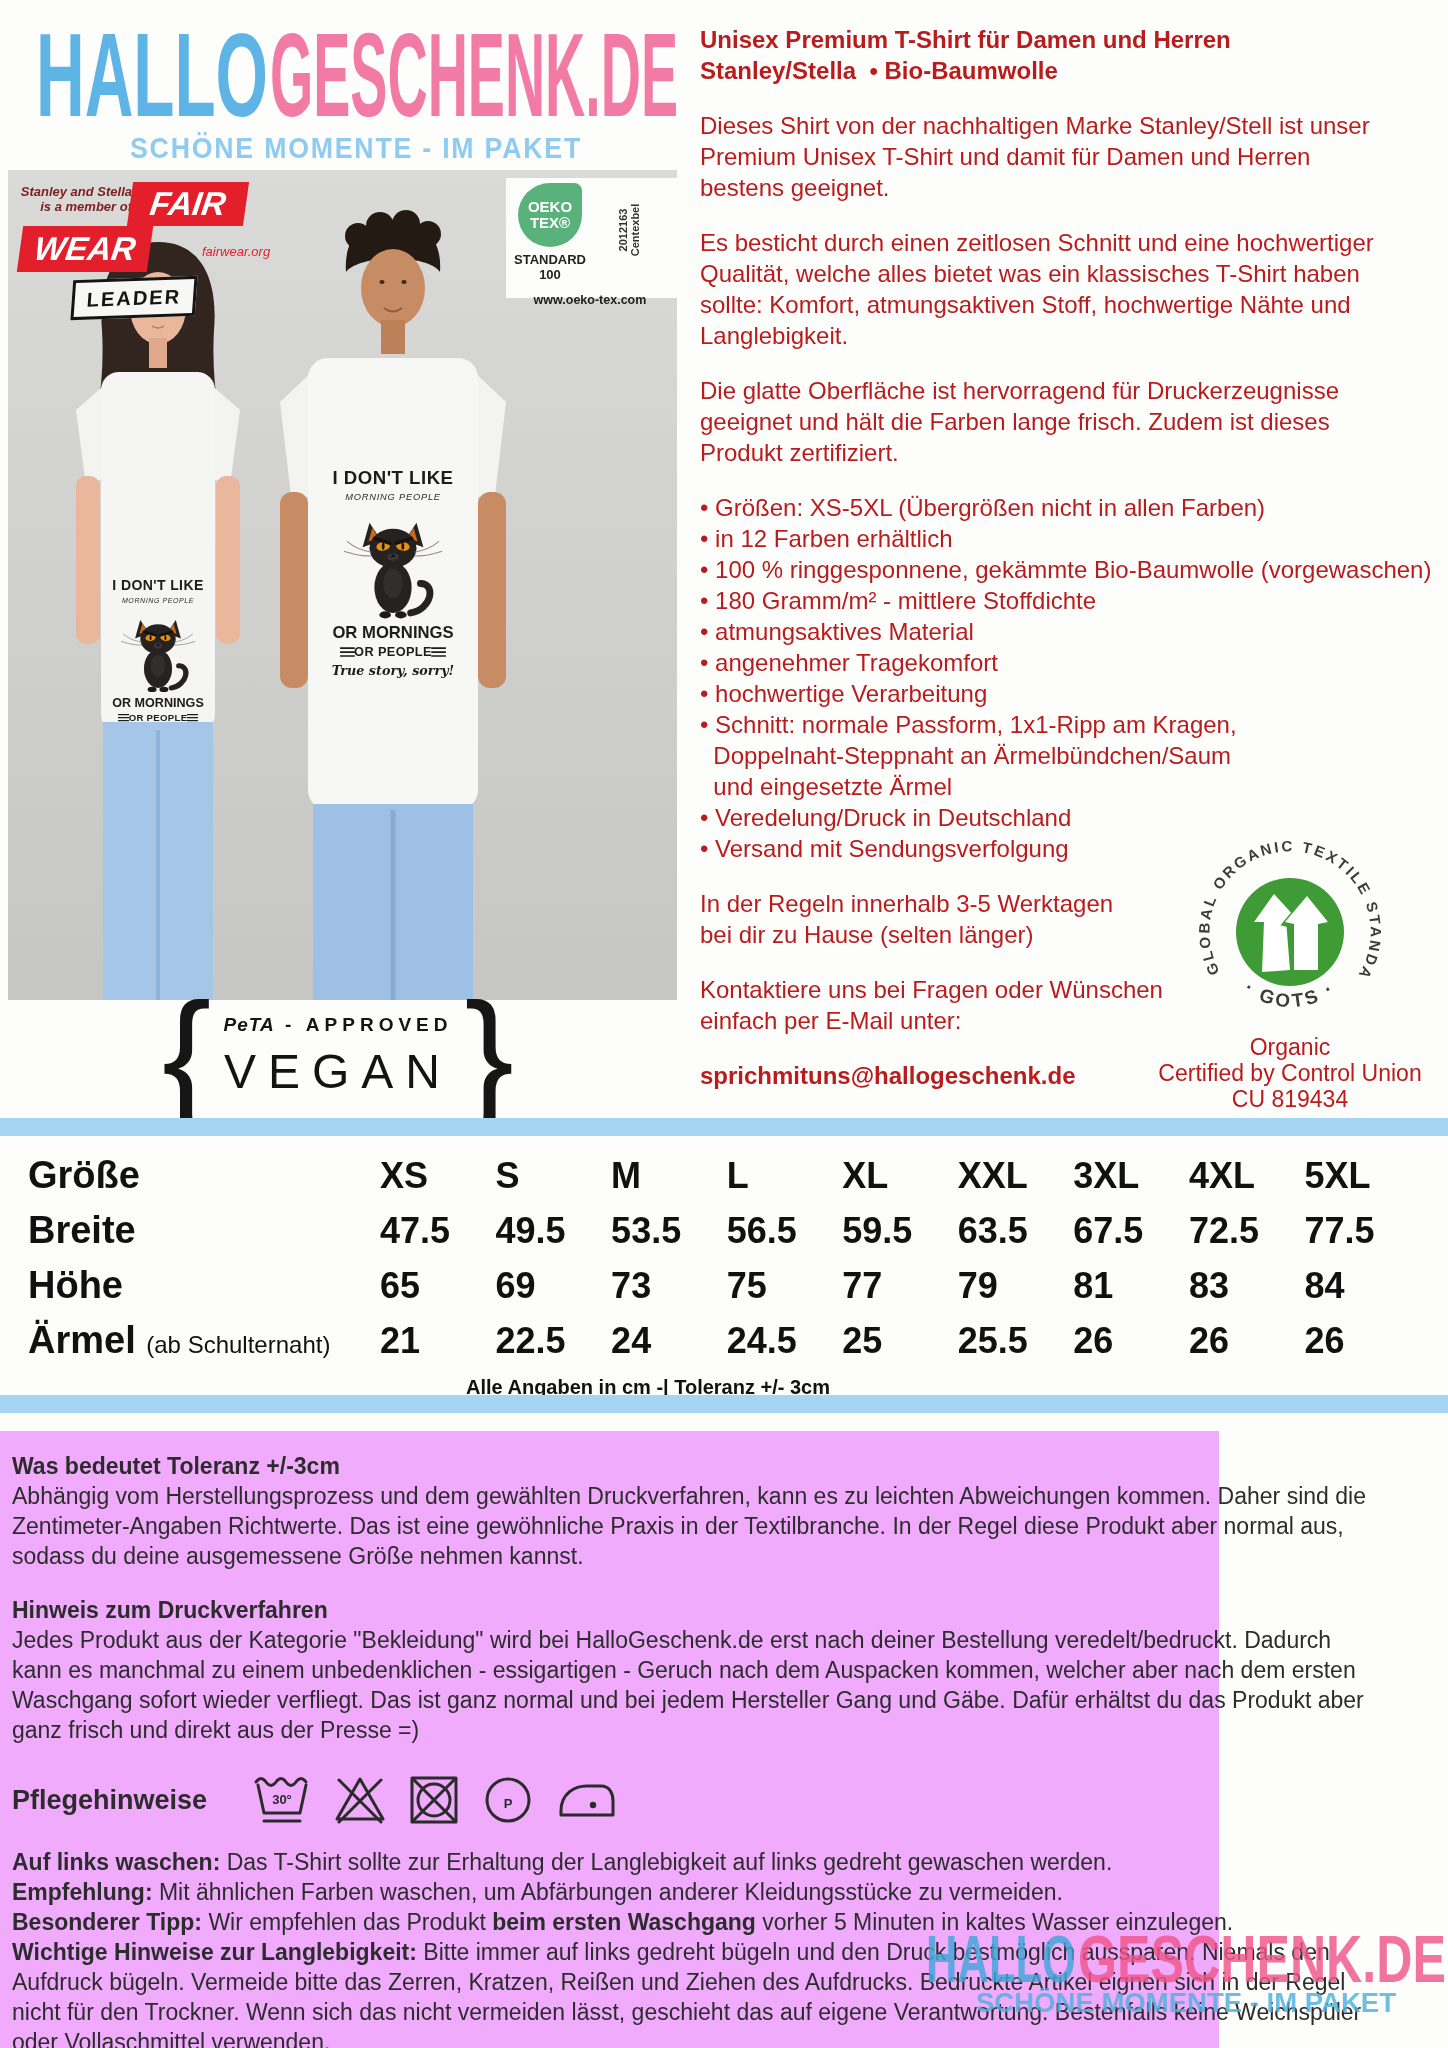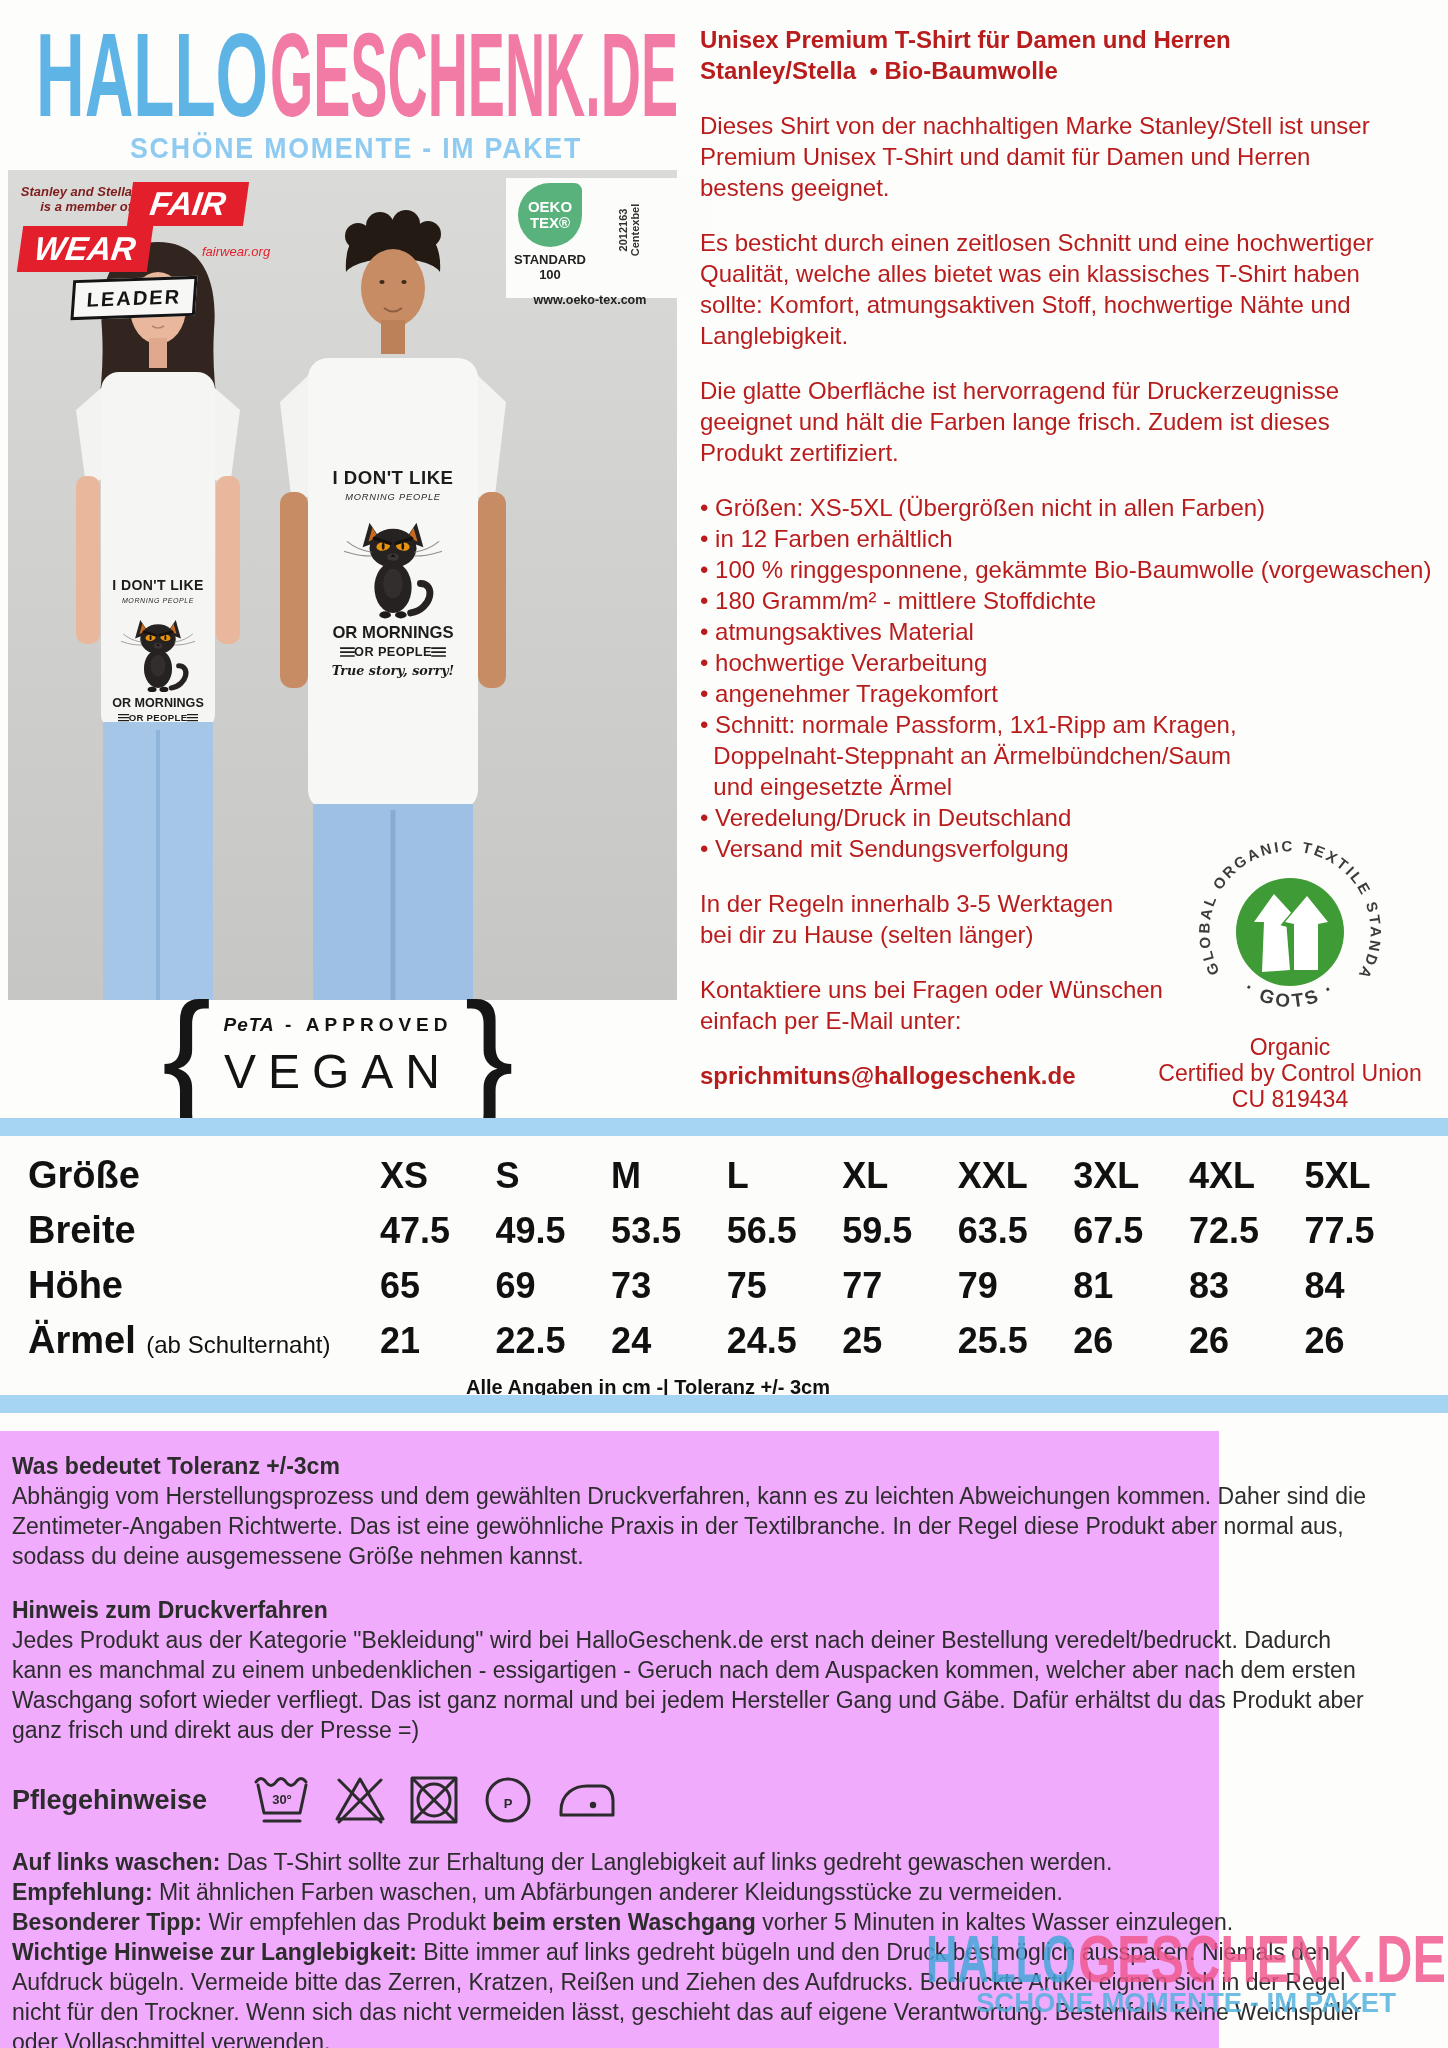--- a/index.html
+++ b/index.html
@@ -223,22 +223,22 @@
 Langlebigkeit.</div>
   <div class="blk">Die glatte Oberfläche ist hervorragend für Druckerzeugnisse
 geeignet und hält die Farben lange frisch. Zudem ist dieses
 Produkt zertifiziert.</div>
   <ul class="bullets">
     <li>• Größen: XS-5XL (Übergrößen nicht in allen Farben)</li>
     <li>• in 12 Farben erhältlich</li>
     <li>• 100 % ringgesponnene, gekämmte Bio-Baumwolle (vorgewaschen)</li>
     <li>• 180 Gramm/m² - mittlere Stoffdichte</li>
     <li>• atmungsaktives Material</li>
+    <li>• angenehmer Tragekomfort</li>
     <li>• hochwertige Verarbeitung</li>
-    <li>• angenehmer Tragekomfort</li>
     <li>• Schnitt: normale Passform, 1x1-Ripp am Kragen,
   Doppelnaht-Steppnaht an Ärmelbündchen/Saum
   und eingesetzte Ärmel</li>
     <li>• Veredelung/Druck in Deutschland</li>
     <li>• Versand mit Sendungsverfolgung</li>
   </ul>
   <div class="blk">In der Regeln innerhalb 3-5 Werktagen
 bei dir zu Hause (selten länger)</div>
   <div class="blk">Kontaktiere uns bei Fragen oder Wünschen
 einfach per E-Mail unter:</div>

